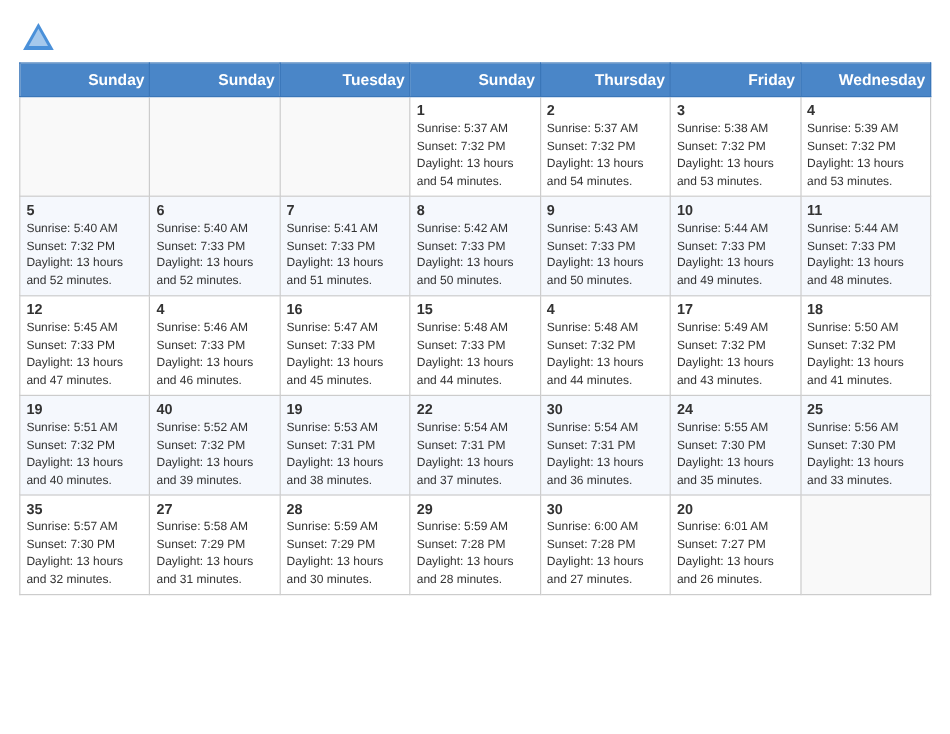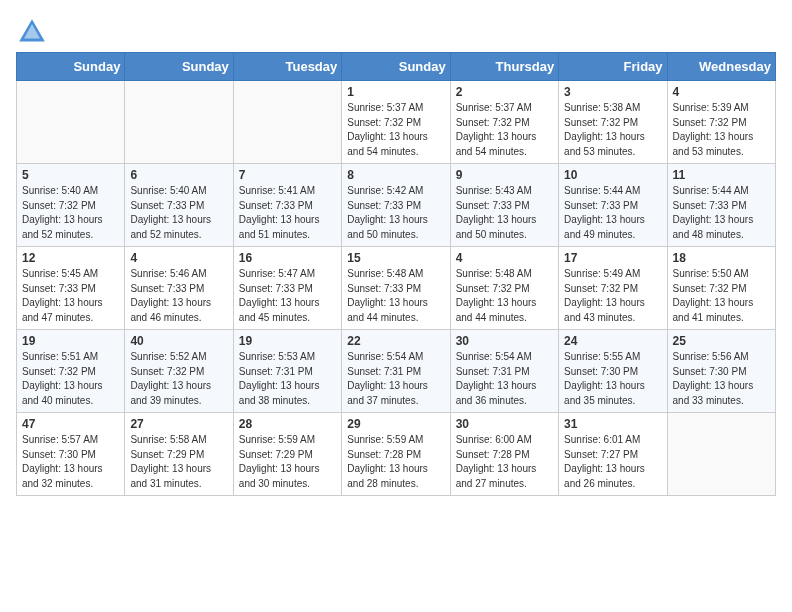--- a/index.html
+++ b/index.html
@@ -225,39 +225,39 @@
           <span class="day-num">24</span>
           <div class="day-info">Sunrise: 5:55 AM<br>Sunset: 7:30 PM<br>Daylight: 13 hours and 35 minutes.</div>
         </td>
         <td>
           <span class="day-num">25</span>
           <div class="day-info">Sunrise: 5:56 AM<br>Sunset: 7:30 PM<br>Daylight: 13 hours and 33 minutes.</div>
         </td>
       </tr>
       <tr>
         <td>
-          <span class="day-num">47</span>
+          <span class="day-num">35</span>
           <div class="day-info">Sunrise: 5:57 AM<br>Sunset: 7:30 PM<br>Daylight: 13 hours and 32 minutes.</div>
         </td>
         <td>
           <span class="day-num">27</span>
           <div class="day-info">Sunrise: 5:58 AM<br>Sunset: 7:29 PM<br>Daylight: 13 hours and 31 minutes.</div>
         </td>
         <td>
           <span class="day-num">28</span>
           <div class="day-info">Sunrise: 5:59 AM<br>Sunset: 7:29 PM<br>Daylight: 13 hours and 30 minutes.</div>
         </td>
         <td>
           <span class="day-num">29</span>
           <div class="day-info">Sunrise: 5:59 AM<br>Sunset: 7:28 PM<br>Daylight: 13 hours and 28 minutes.</div>
         </td>
         <td>
           <span class="day-num">30</span>
           <div class="day-info">Sunrise: 6:00 AM<br>Sunset: 7:28 PM<br>Daylight: 13 hours and 27 minutes.</div>
         </td>
         <td>
-          <span class="day-num">31</span>
+          <span class="day-num">20</span>
           <div class="day-info">Sunrise: 6:01 AM<br>Sunset: 7:27 PM<br>Daylight: 13 hours and 26 minutes.</div>
         </td>
         <td class="empty-cell"></td>
       </tr>
     </tbody>
 </table>
 
 </body></html>

